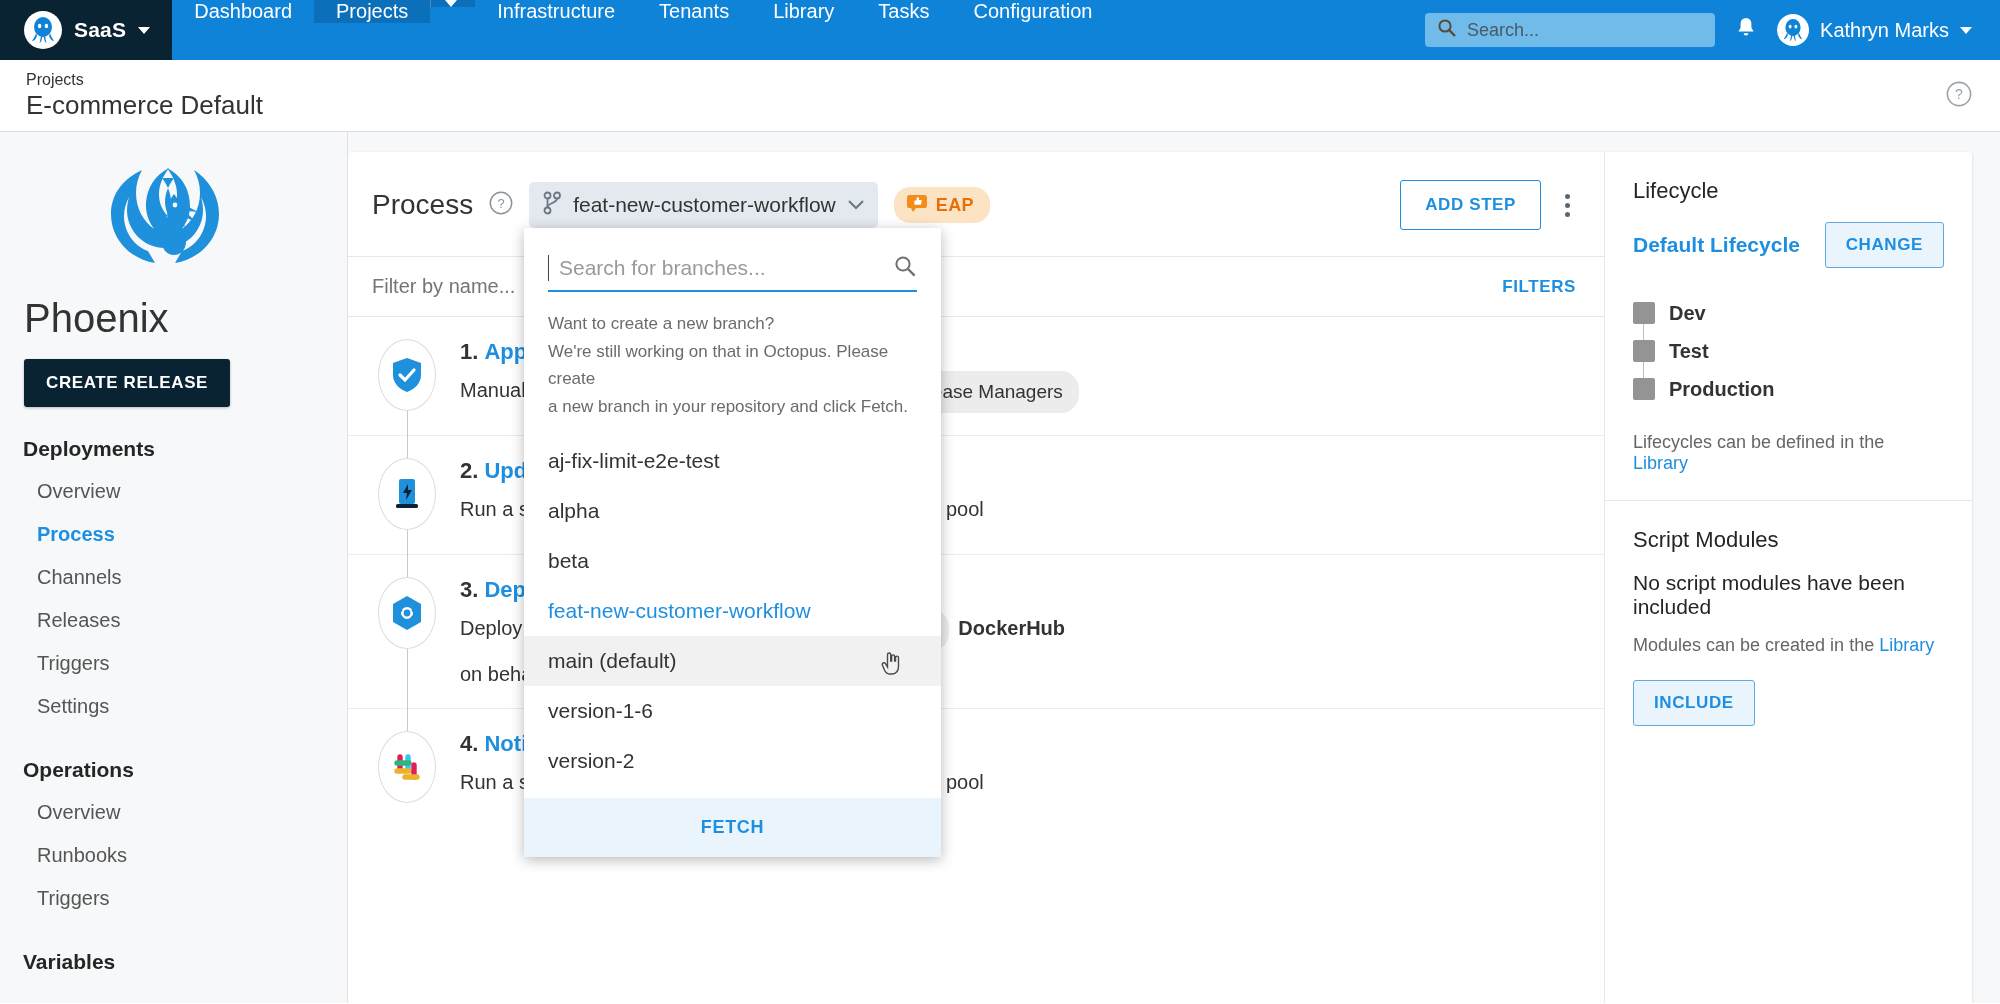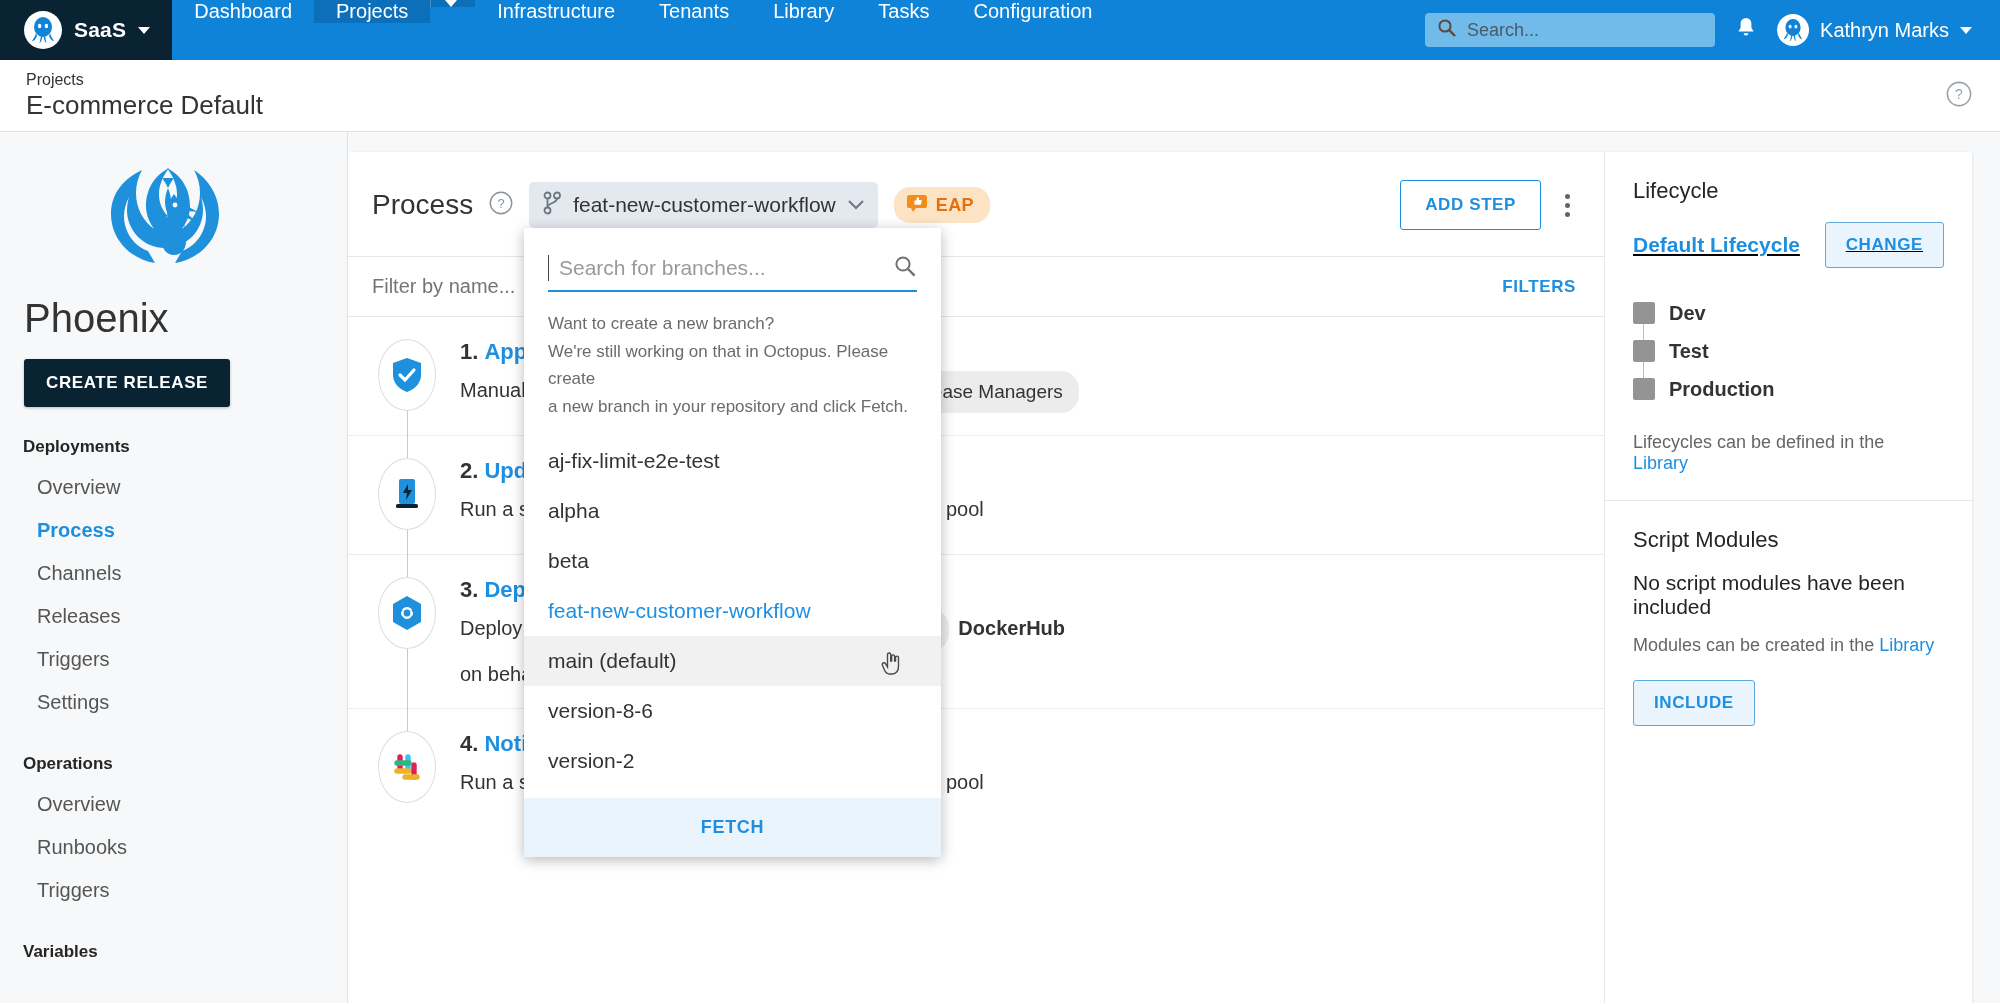--- a/index.html
+++ b/index.html
@@ -100,21 +100,21 @@
   .create-release {
     margin: 0 0 0 24px;
     background: #0A2332; color: #fff;
     border: none; border-radius: 3px;
     font-size: 17px; font-weight: bold; letter-spacing: .6px;
     padding: 14px 22px; cursor: pointer;
     box-shadow: 0 1px 3px rgba(0,0,0,.25);
     font-family: "Liberation Sans", sans-serif;
   }
   .nav-group-title {
-    font-size: 17px; font-weight: bold; color: #252525;
+    font-size: 21px; font-weight: bold; color: #252525;
     padding: 30px 0 9px 23px;
   }
   .nav-sub {
     font-size: 20px; color: #555555;
     padding: 10px 0 10px 37px; cursor: pointer;
   }
   .nav-sub.sel { color: #1E8FE0; font-weight: bold; }
 
   
   .content {
@@ -216,21 +216,21 @@
 
   
   .card-right {
     width: 368px; flex: none;
     border-left: 1px solid #e7e7e7;
     padding: 0;
   }
   .rp-section { padding: 26px 28px 26px 28px; }
   .rp-section + .rp-section { border-top: 1px solid #e7e7e7; }
   .rp-h { font-size: 22px; font-weight: normal; color: #252525; margin-bottom: 18px; }
-  .rp-row { display: flex; align-items: center; gap: 14px; text-decoration: underline; }
+  .rp-row { display: flex; align-items: center; gap: 14px; }
   .rp-link-strong { font-size: 21px; font-weight: bold; color: #1E8FE0; cursor: pointer; }
   .btn-outline {
     background: #EAF4FC; color: #1E8FE0;
     border: 1px solid #5FA9DE; border-radius: 3px;
     font-size: 17px; font-weight: bold; letter-spacing: .6px;
     padding: 12px 20px; cursor: pointer; margin-left: auto;
     font-family: "Liberation Sans", sans-serif;
   }
   .env-list { margin-top: 26px; position: relative; }
   .env-item { display: flex; align-items: center; gap: 14px; height: 38px; position: relative; }
@@ -679,17 +679,17 @@
   <div class="dd-item">beta</div>
   <div class="dd-item current">feat-new-customer-workflow</div>
   <div class="dd-item hover">
     <span>main (default)</span>
     <span class="cursor-hand">
       <svg width="20" height="26" viewBox="0 0 20 26">
         <path d="M6.5 12V4.6a1.6 1.6 0 0 1 3.2 0V11h.9V6.4a1.5 1.5 0 0 1 3 0V11h.9V7.6a1.5 1.5 0 0 1 3 0v9c0 4-2.4 7.4-6 7.4H9c-2.4 0-4.3-1.4-5.3-3.5L1.4 15c-.5-1 .1-2 1.1-2.2.8-.2 1.6.2 2 .9L6.5 17z" fill="none" stroke="#4a4a4a" stroke-width="1.4"></path>
       </svg>
     </span>
   </div>
-  <div class="dd-item">version-8-6</div>
+  <div class="dd-item">version-1-6</div>
   <div class="dd-item">version-2</div>
 
   <div class="dd-fetch">FETCH</div>
 </div>
 
 </body></html>

